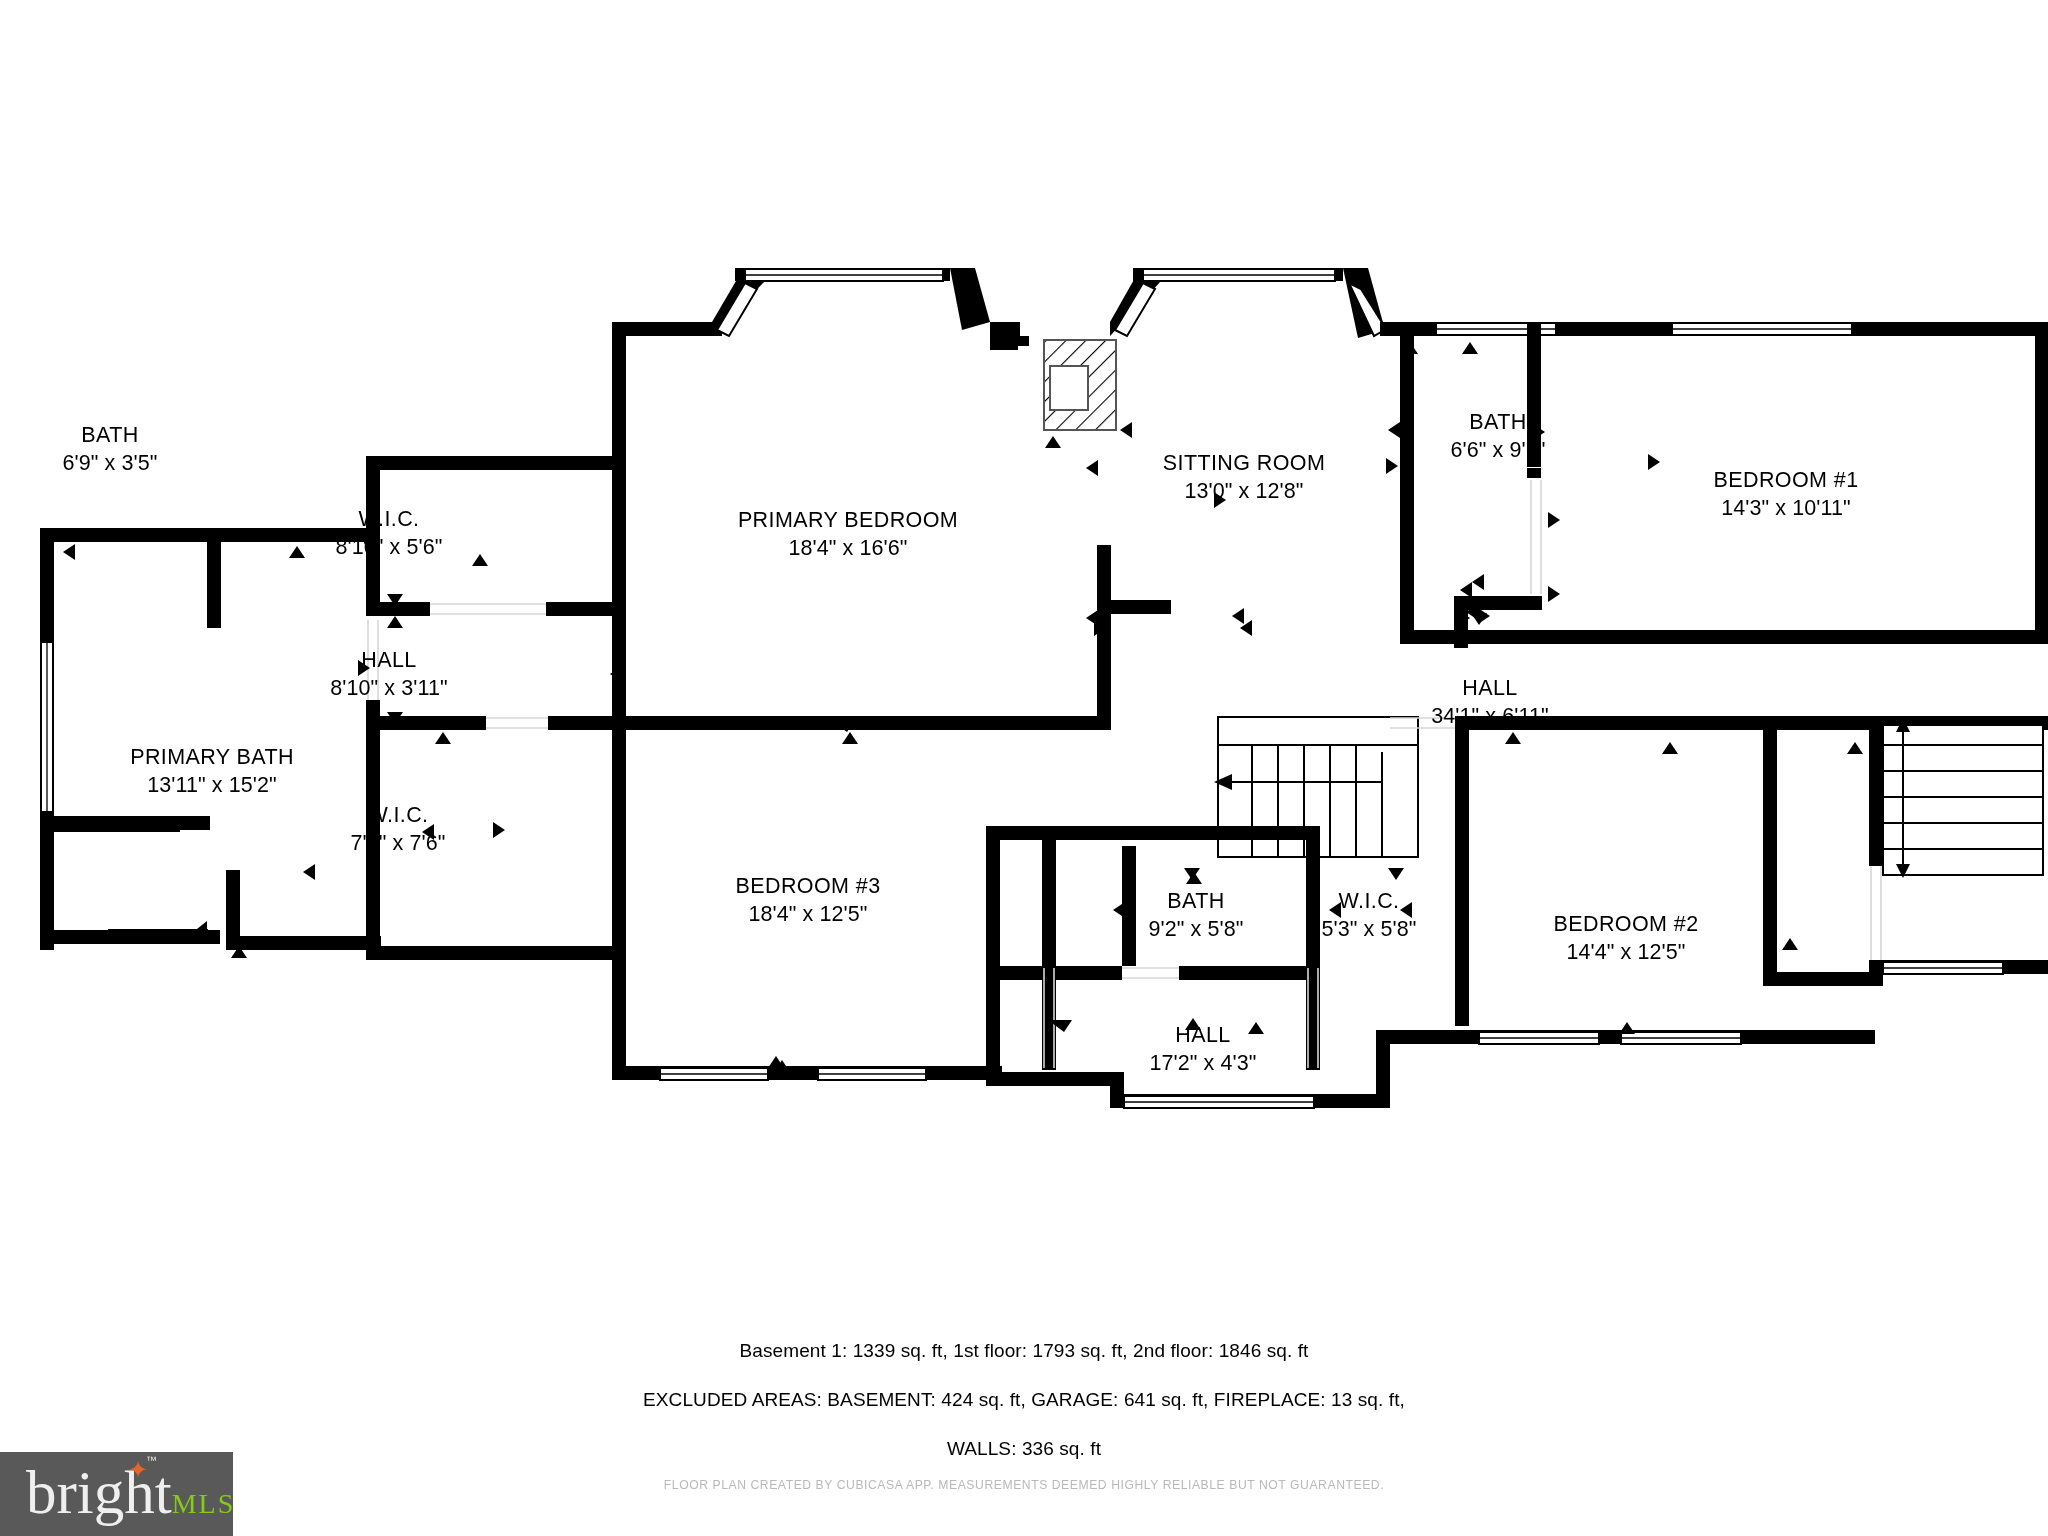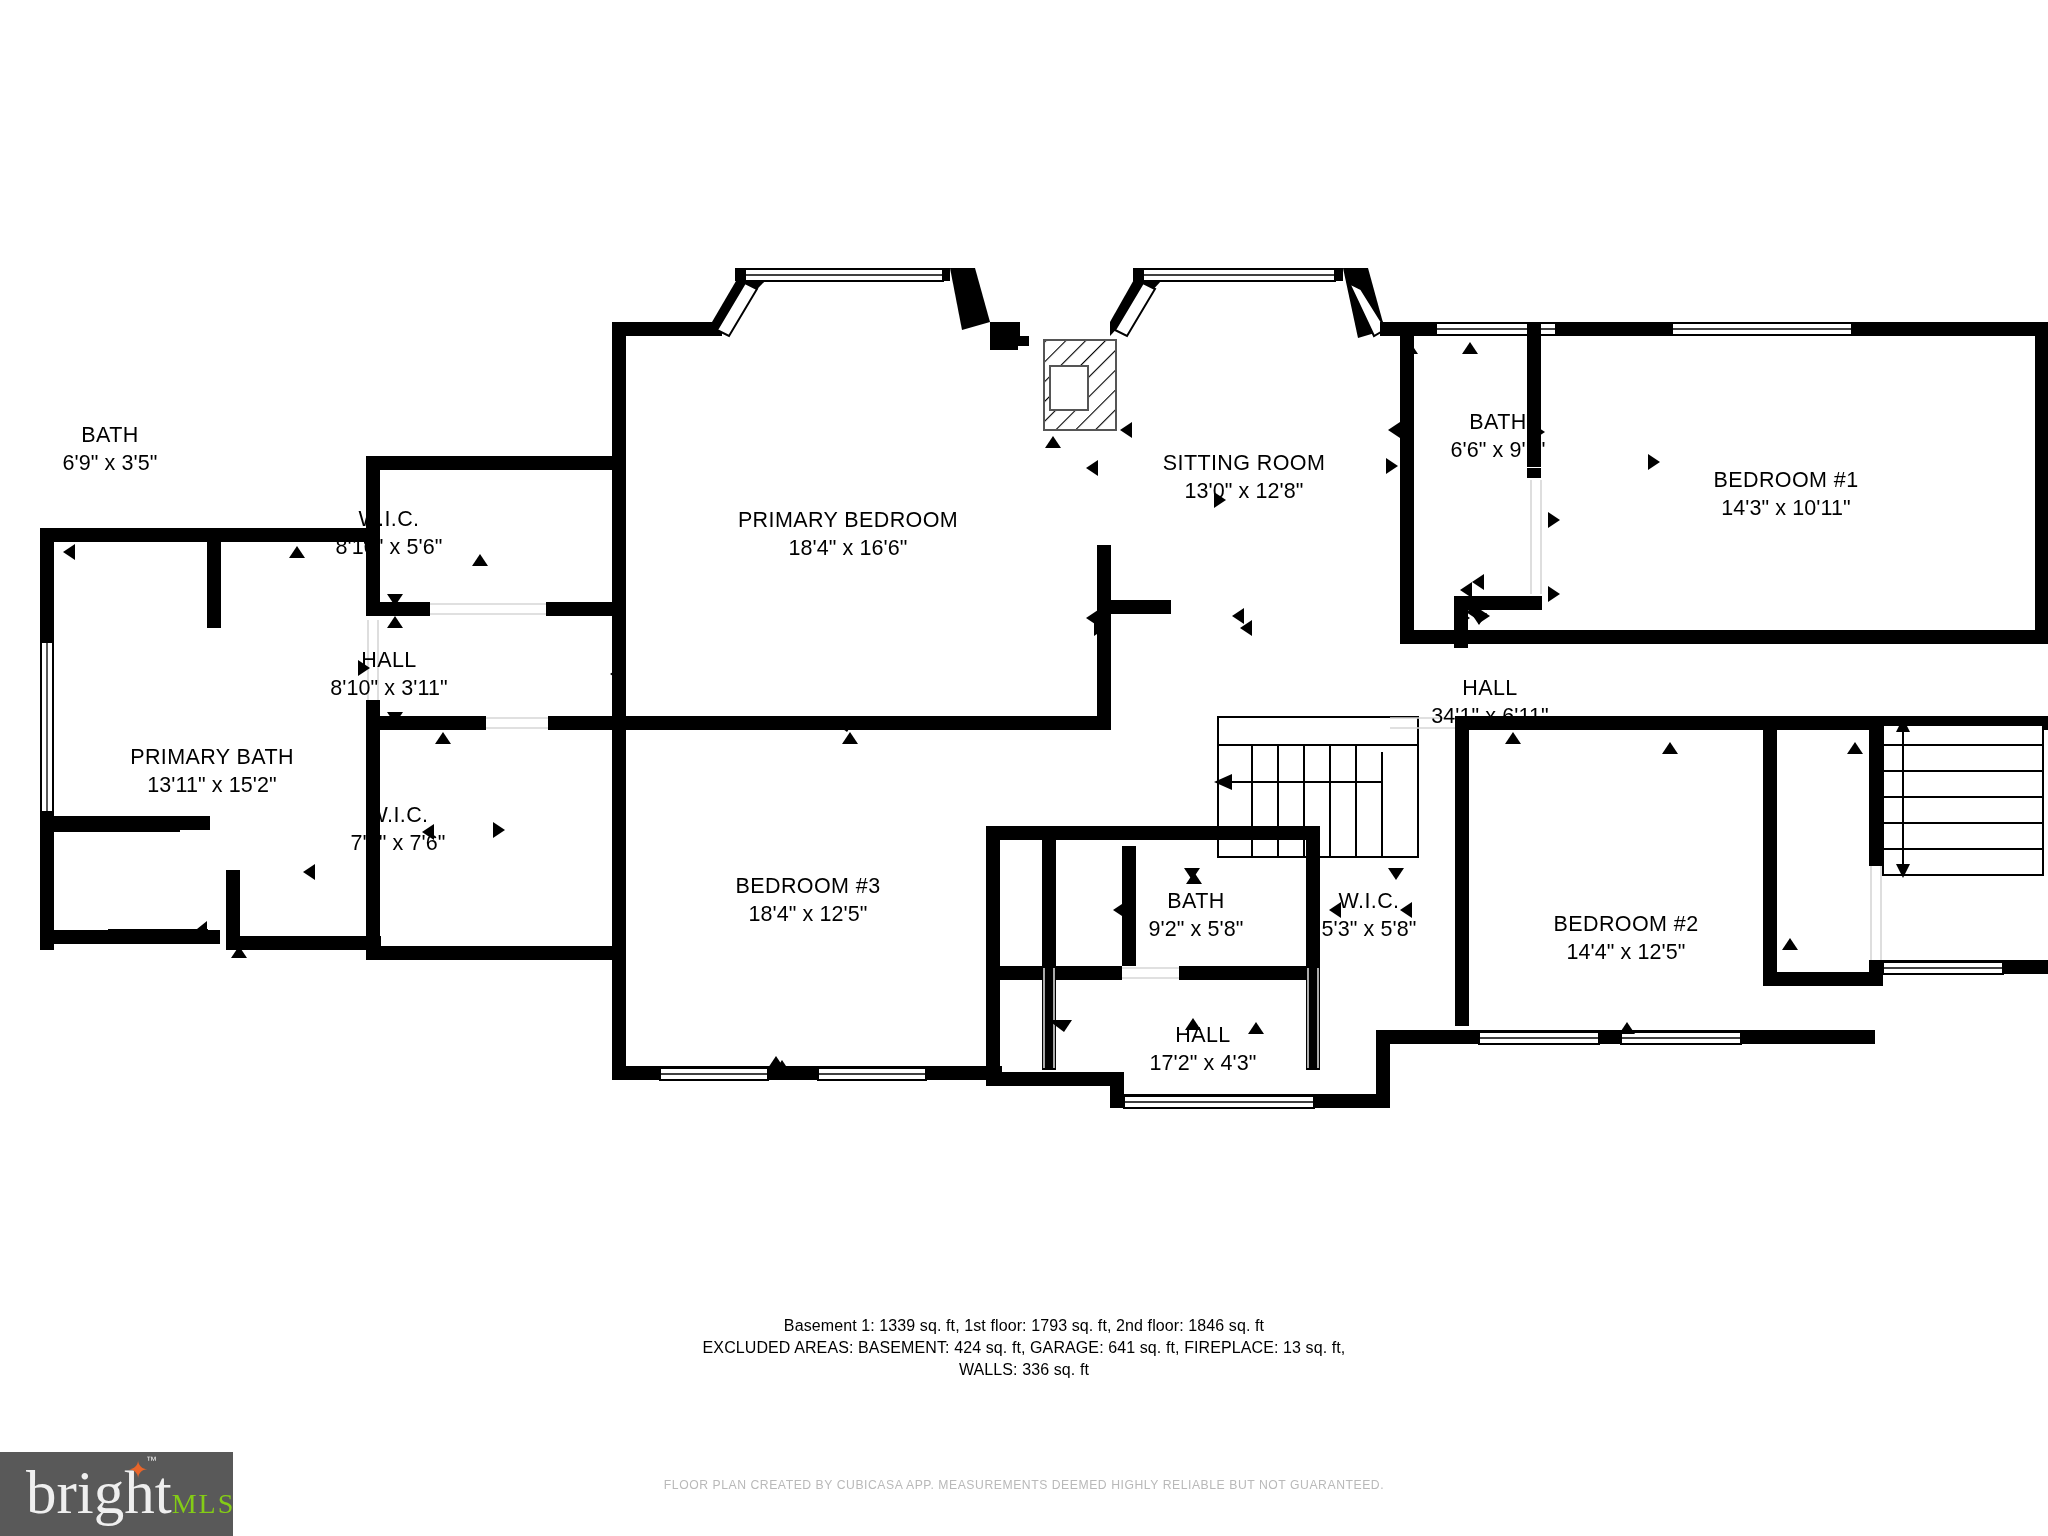--- a/index.html
+++ b/index.html
@@ -9,21 +9,21 @@
   #plan{position:absolute;left:0;top:0;width:2048px;height:1310px;}
   #plan svg{display:block;width:2048px;height:1310px;}
 
   .rlabel{position:absolute;text-align:center;line-height:1.30;white-space:nowrap;
           transform:translate(-50%,-50%);pointer-events:none;}
   .rname{font-size:21.5px;letter-spacing:.4px;}
   .rdim{font-size:21.5px;letter-spacing:.1px;}
 
   #footer{position:absolute;left:0;top:1315px;width:2048px;text-align:center;}
   #footer .ftotal{font-size:26px;font-weight:bold;letter-spacing:.2px;margin-bottom:5px;}
-  #footer .fline{font-size:16px;letter-spacing:.1px;line-height:1.38;}
+  #footer .fline{font-size:19px;letter-spacing:.1px;line-height:1.38;margin-top:23px;}
   #disclaimer{position:absolute;left:0;top:1478px;width:2048px;text-align:center;
               font-size:12.2px;color:#b9b9b9;letter-spacing:.55px;}
 
   #logo{position:absolute;left:0;top:1452px;width:233px;height:84px;background:#595959;}
   #logo .wrap{position:absolute;left:26px;top:10px;}
   #logo .b1{font-family:"Liberation Serif","DejaVu Serif",serif;font-size:61px;color:#efefef;
             letter-spacing:0px;line-height:1;}
   #logo .mls{font-family:"Liberation Serif","DejaVu Serif",serif;font-size:28px;color:#84cc16;
              letter-spacing:2px;}
   #logo .star{position:absolute;left:128px;top:6px;color:#e8652a;font-size:24px;line-height:1;}

